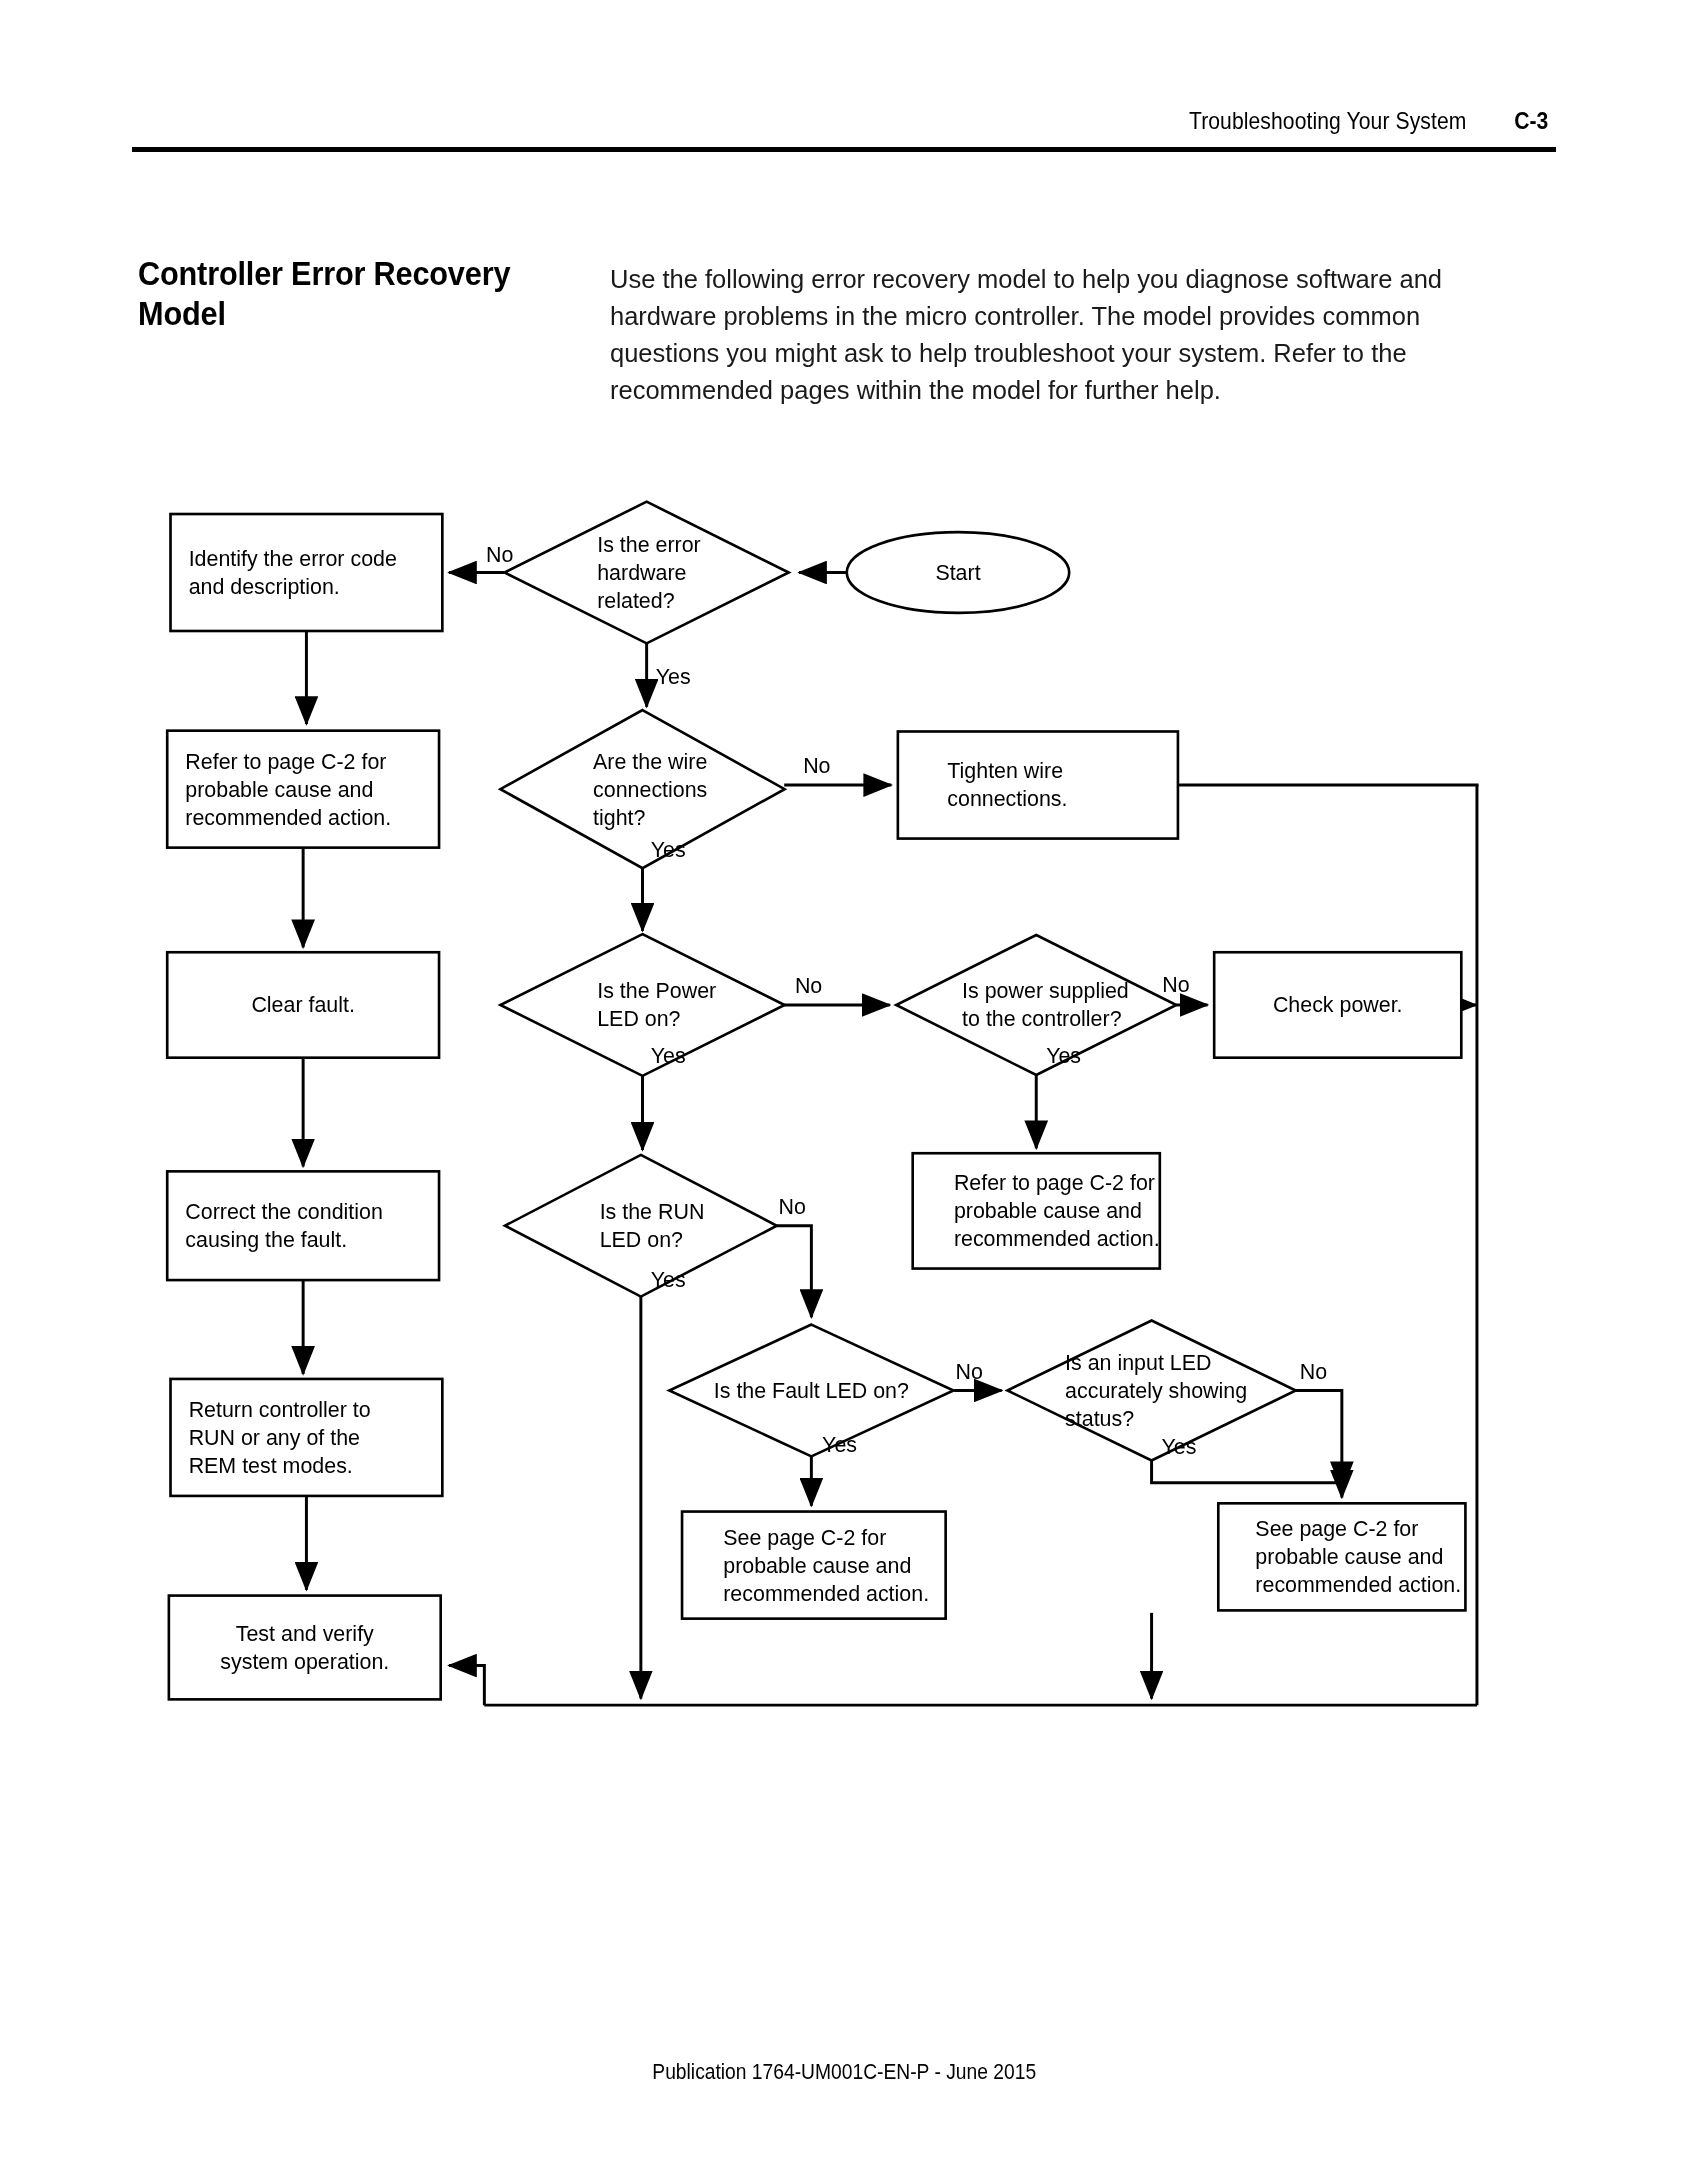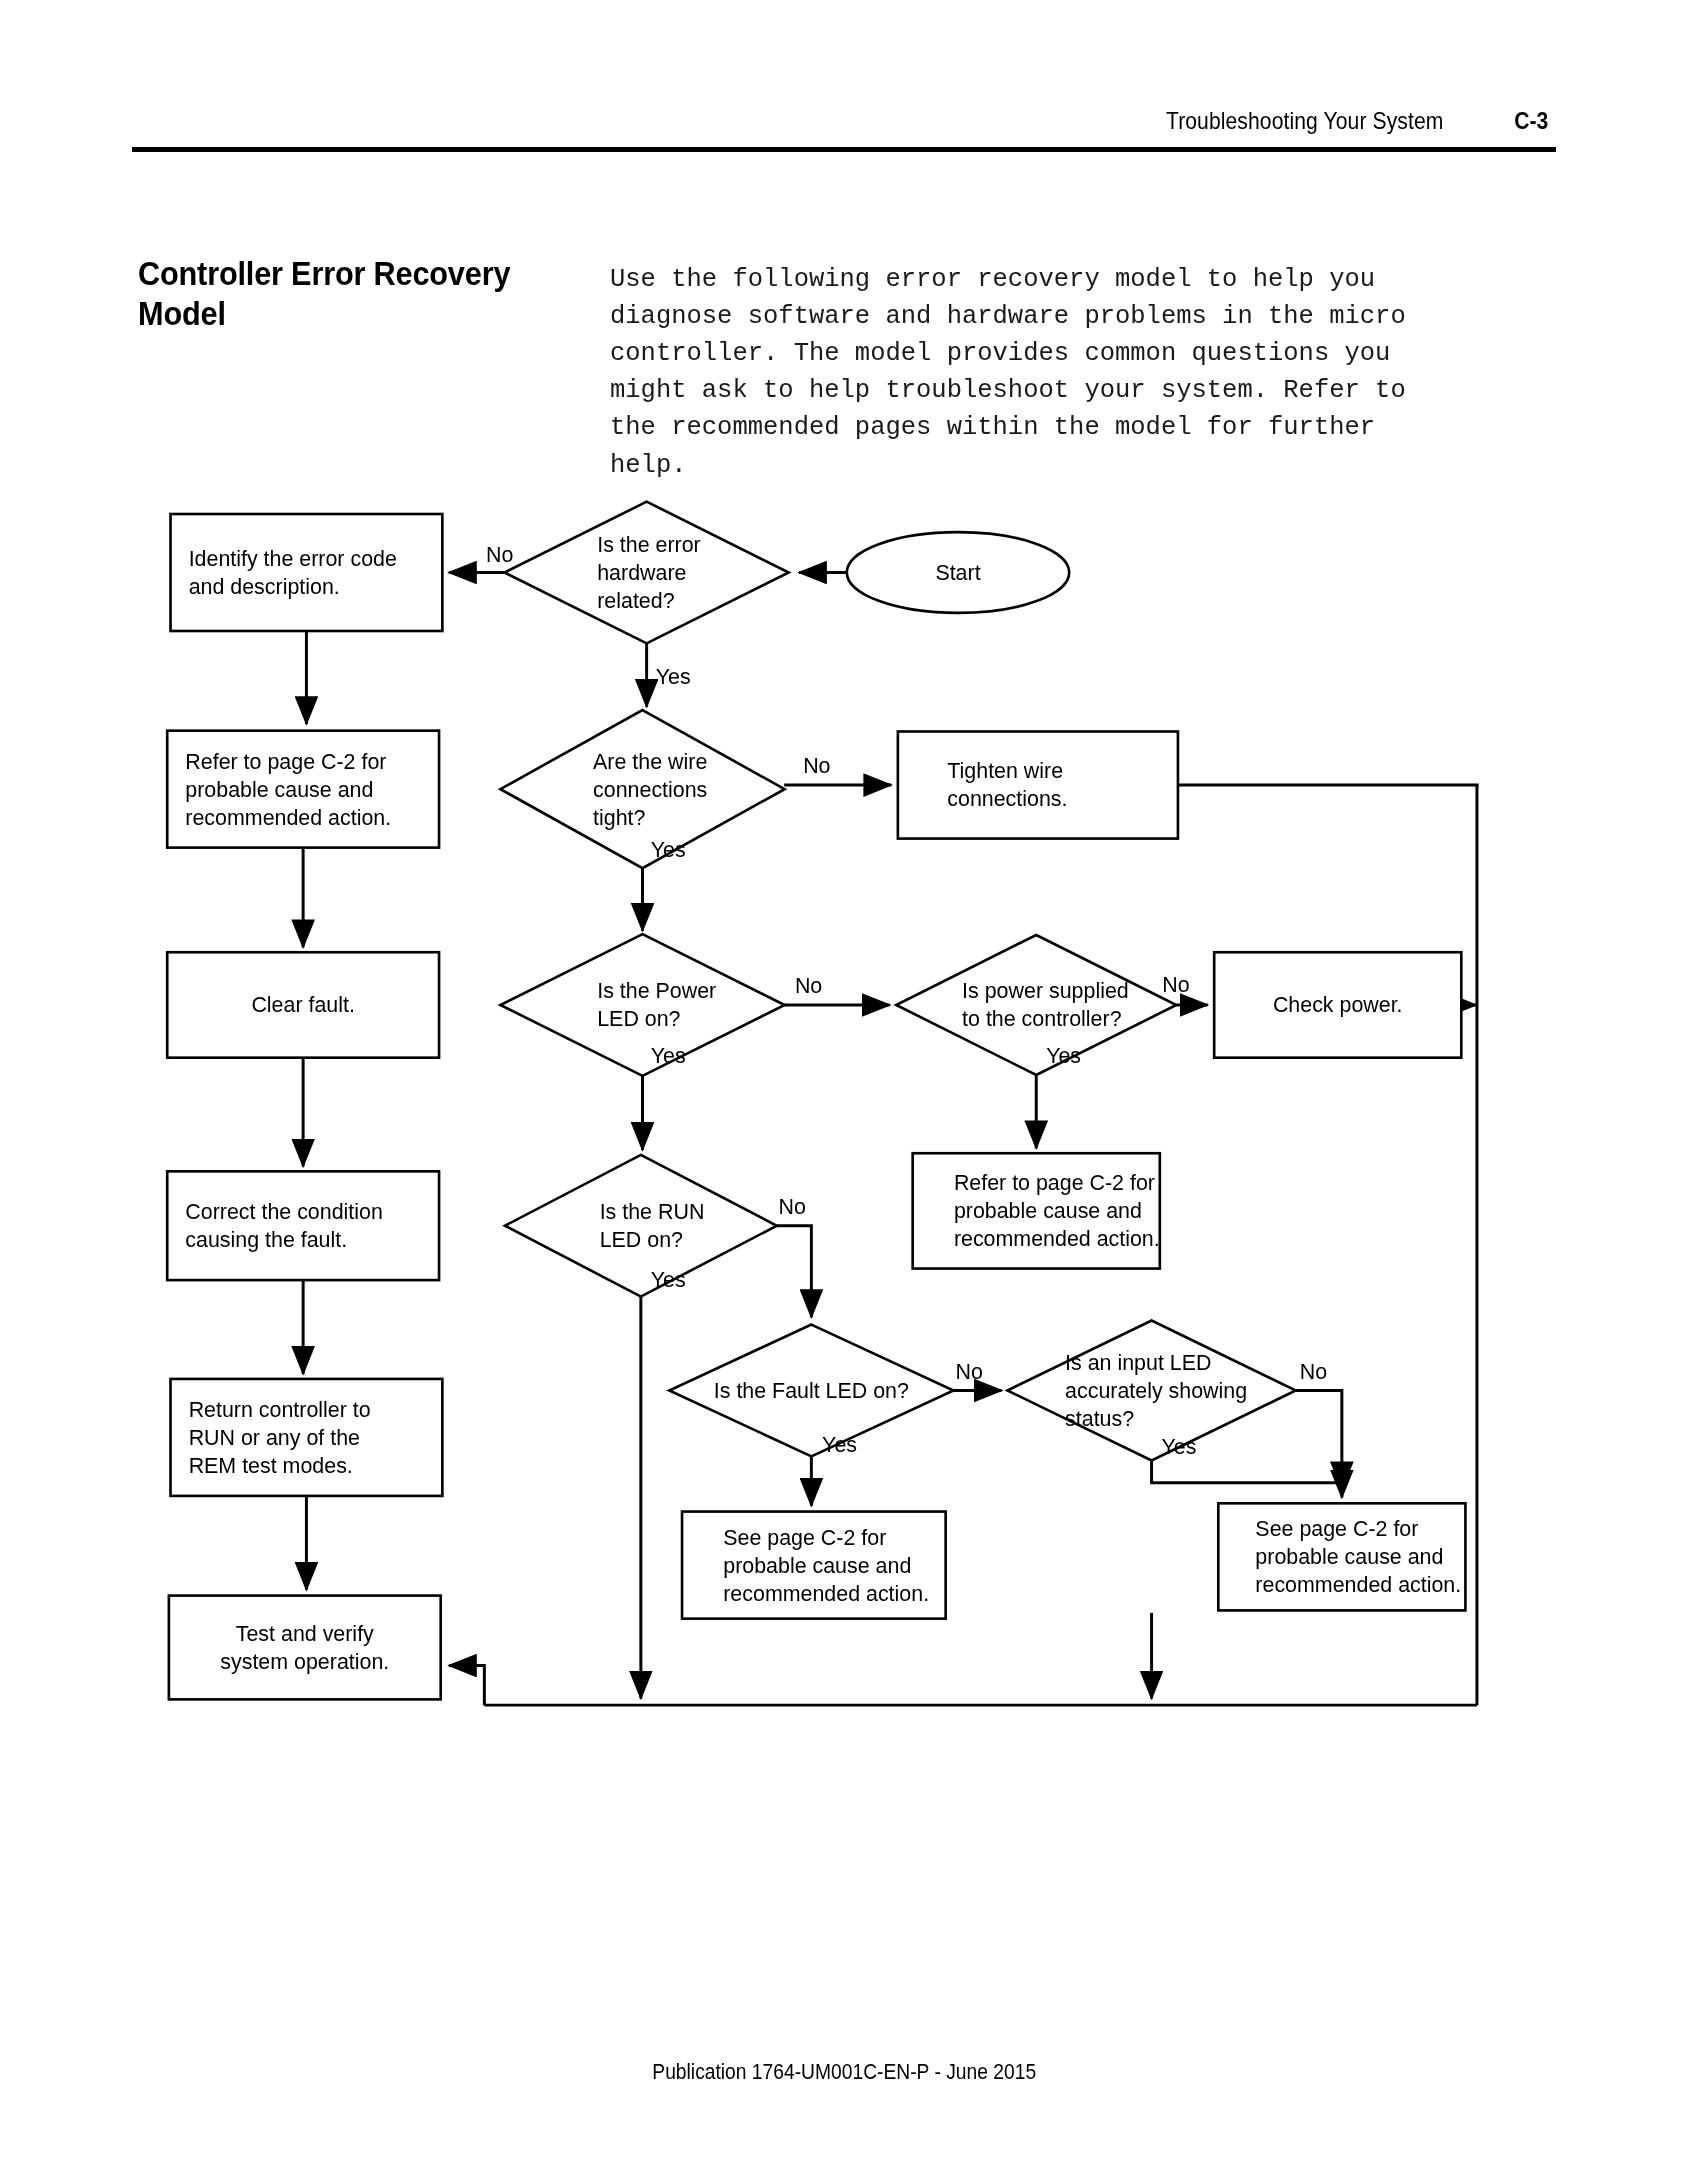--- a/index.html
+++ b/index.html
@@ -21,21 +21,21 @@
     position: absolute;
     left: 132px;
     top: 107px;
     width: 1424px;
     height: 66px;
   }
   #header-text-row {
     display: flex;
     justify-content: flex-end;
     align-items: center;
-    gap: 50px;
+    gap: 27px;
     padding-right: 5px;
   }
   #header-title {
     font-size: 24px;
     letter-spacing: 0.1px;
     font-family: "Liberation Sans Narrow", "Liberation Sans", sans-serif;
     transform: scaleX(0.88);
     transform-origin: right baseline;
     white-space: nowrap;
   }
@@ -66,21 +66,21 @@
     line-height: 1.22;
     letter-spacing: -0.2px;
     transform: scaleX(0.93);
     transform-origin: left top;
   }
   #section-intro {
     position: absolute;
     left: 610px;
     top: 235px;
     width: 840px;
-    font-family: Liberation Mono, monospace;
+    font-family: Liberation Sans, sans-serif;
     font-size: 25.5px;
     line-height: 1.46;
     color: #1a1a1a;
   }
 
   
   #flowchart {
     position: absolute;
     left: 0;
     top: 486px;

